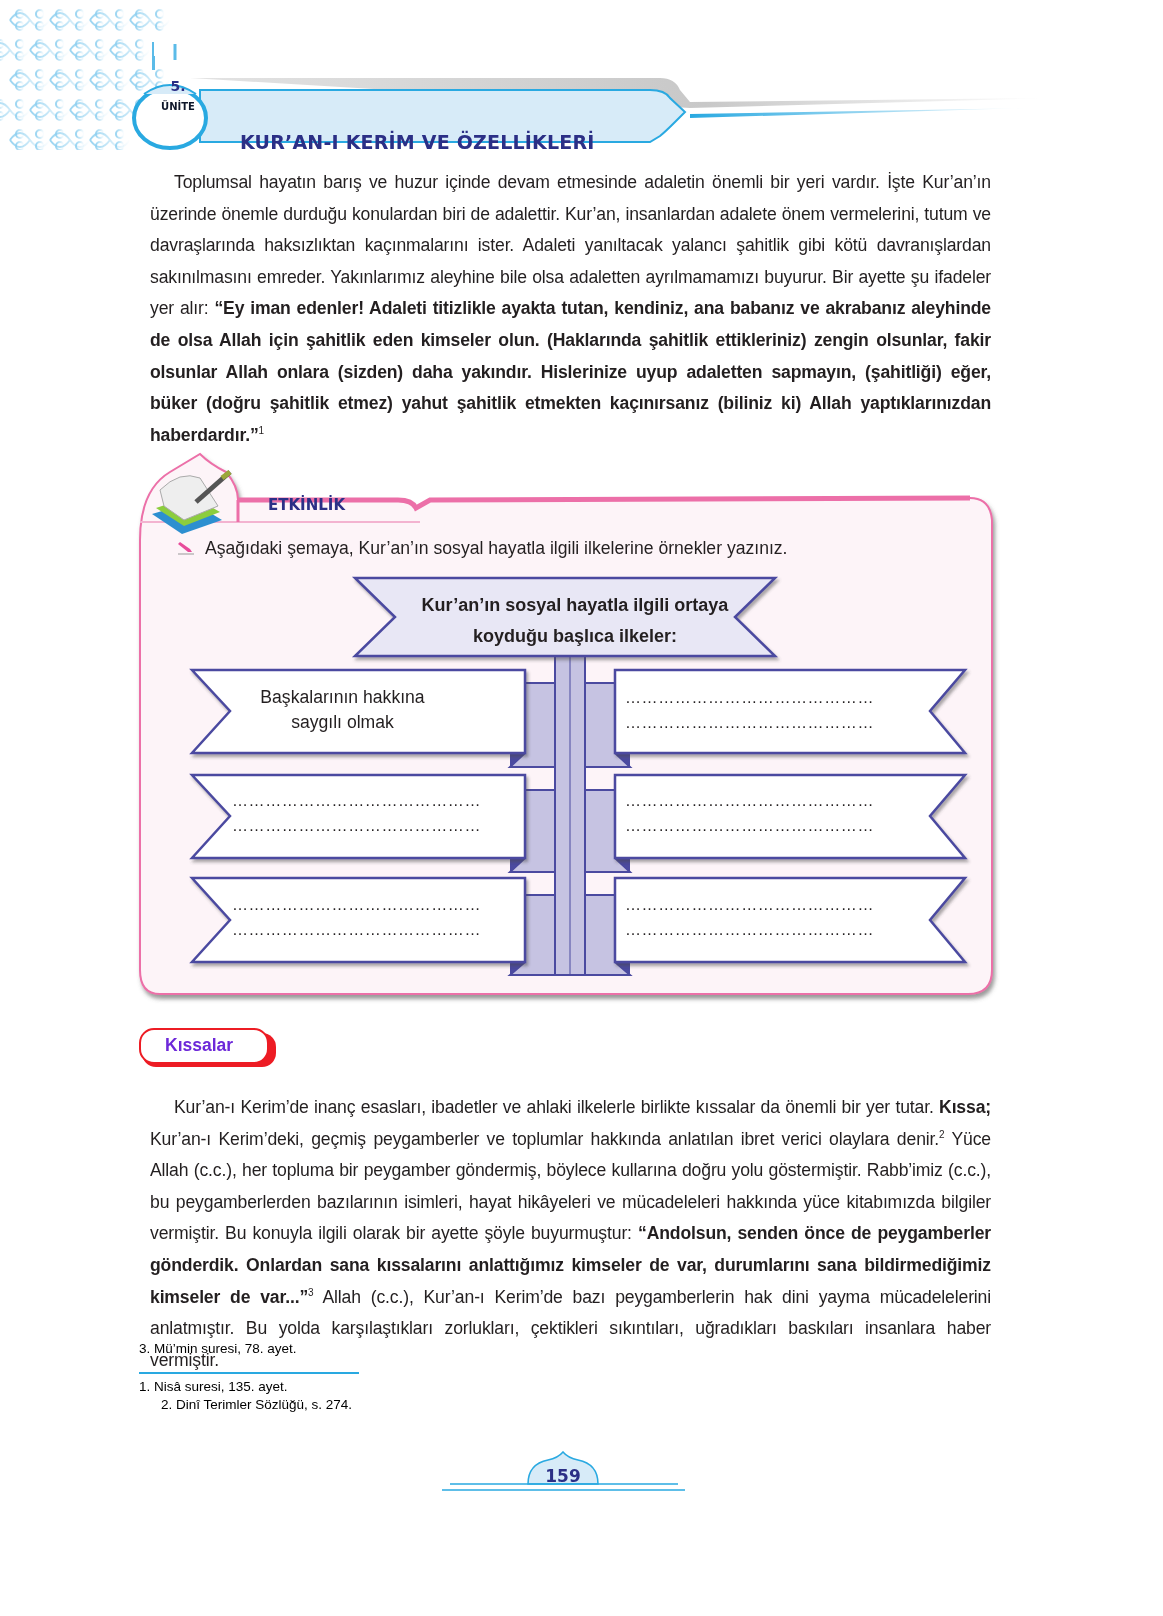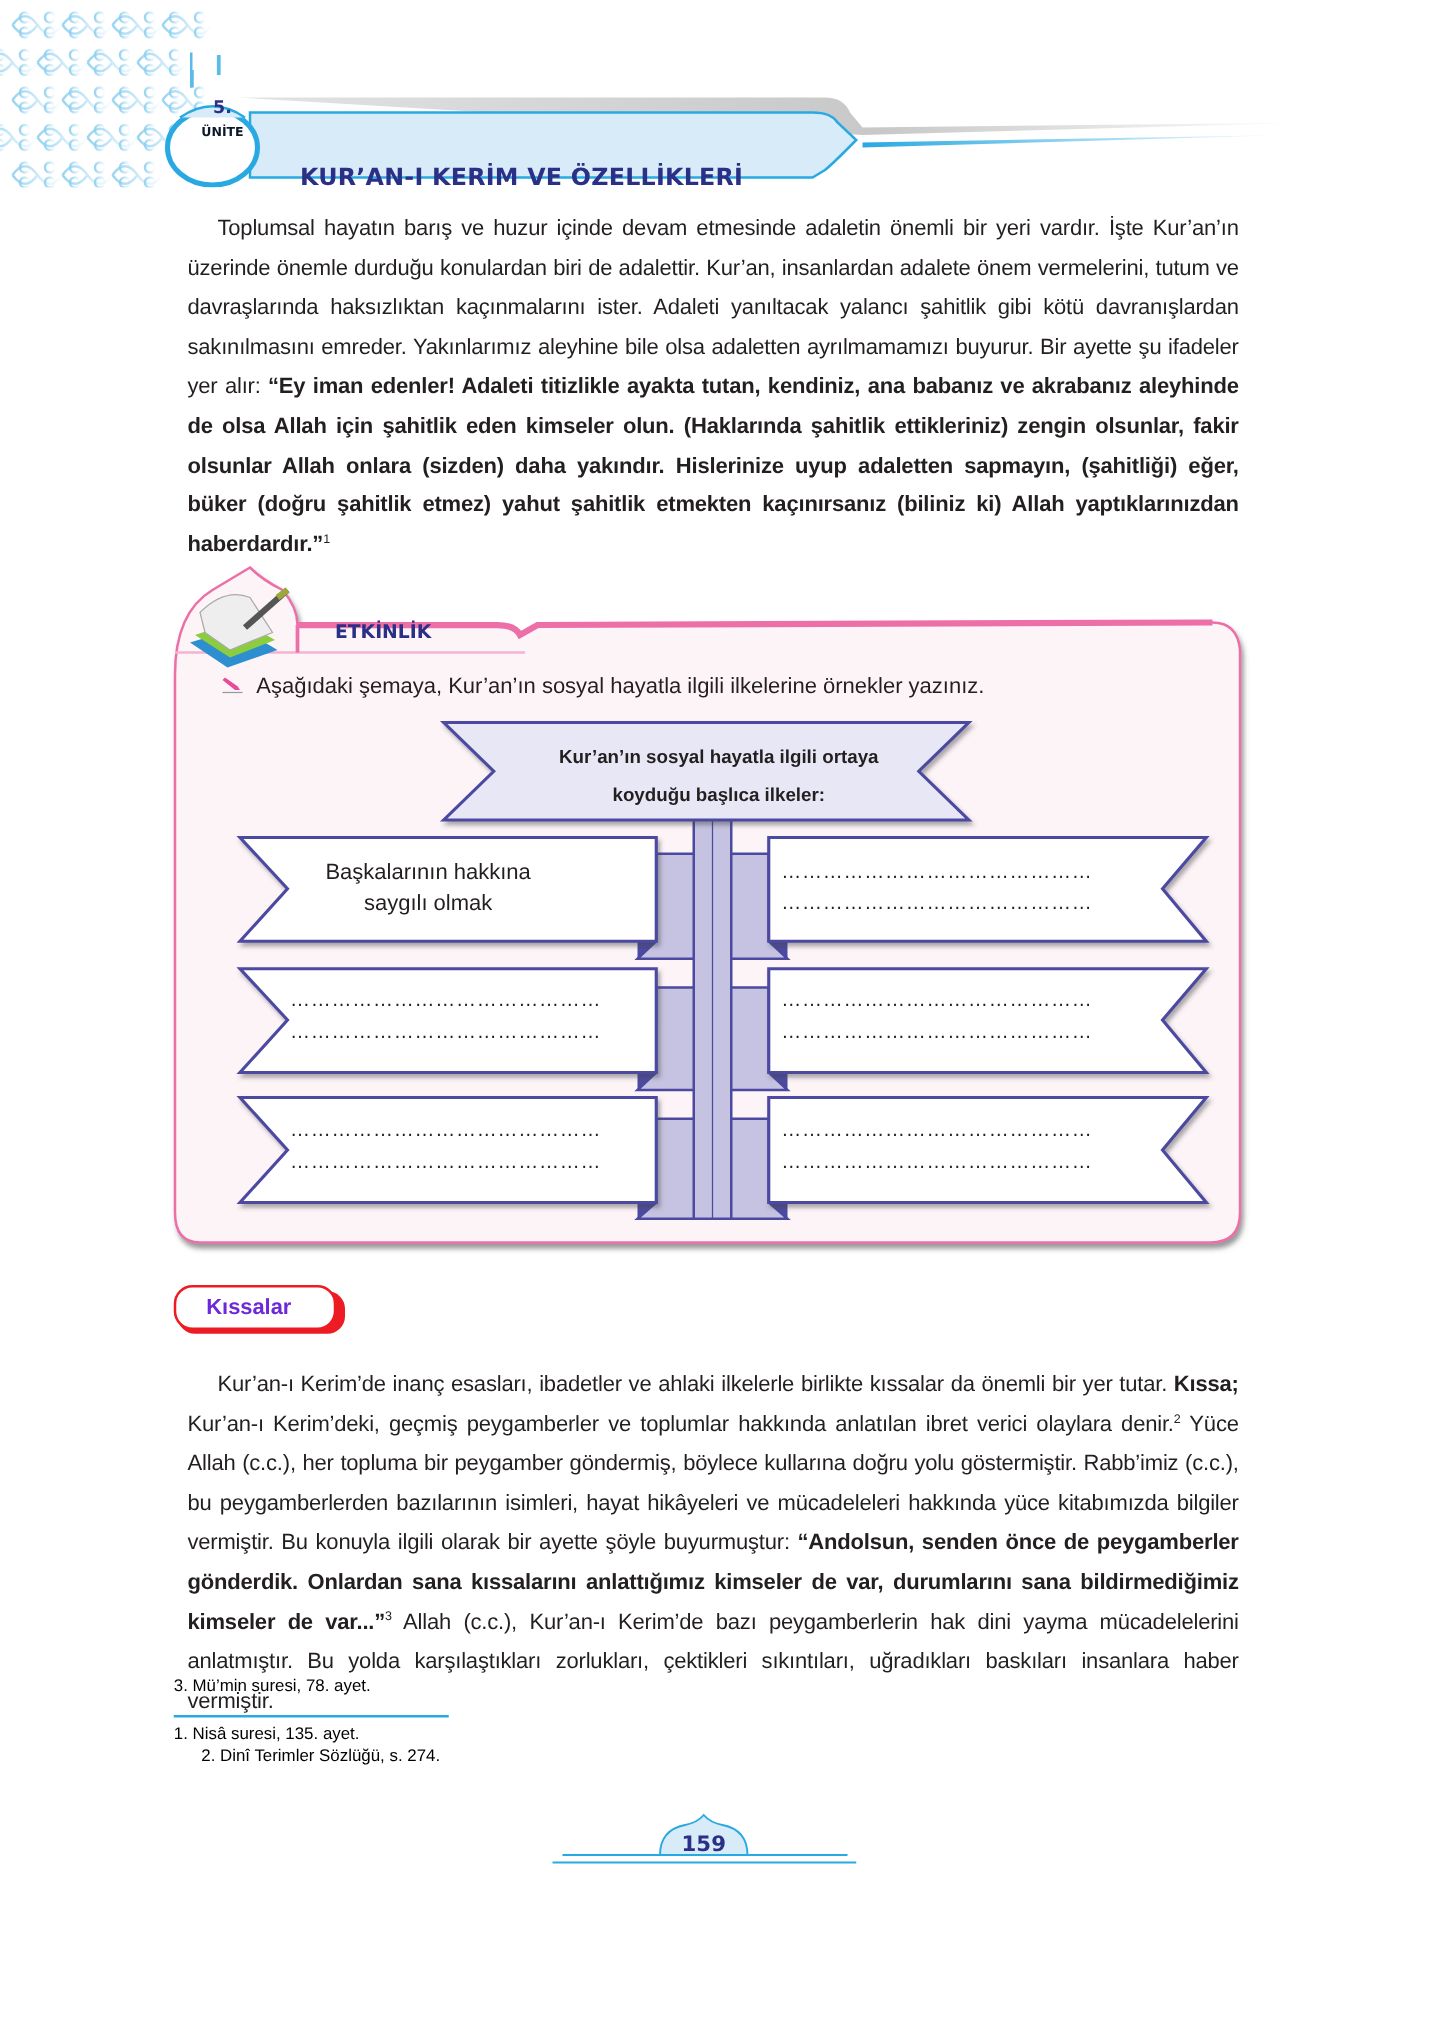--- a/index.html
+++ b/index.html
@@ -7,21 +7,21 @@
   .abs{position:absolute;}
   .para{position:absolute;left:139px;width:863px;font-family:"Liberation Sans",sans-serif;font-size:17.6px;line-height:31.6px;text-align:justify;color:#231f20;letter-spacing:-0.15px;}
   .para p{margin:11px;text-indent:24px;}
   .para b{font-weight:bold;}
   sup{font-size:10px;line-height:0;vertical-align:super;}
   .unit-title{position:absolute;left:240px;top:100px;font-family:"DejaVu Sans",sans-serif;font-weight:bold;font-size:19px;color:#2b2f86;letter-spacing:0.2px;margin-top:31px;}
   .unit-badge-num{position:absolute;left:155px;top:78px;width:46px;text-align:center;font-family:"DejaVu Sans",sans-serif;font-weight:bold;font-size:14px;color:#2b2f86;}
   .unit-badge-txt{position:absolute;left:143px;top:101px;width:70px;text-align:center;font-family:"DejaVu Sans",sans-serif;font-weight:bold;font-size:10px;color:#0f172a;}
   .etk-label{position:absolute;left:268px;top:496px;font-family:"DejaVu Sans",sans-serif;font-weight:bold;font-size:15px;color:#2b2f86;}
   .instr{position:absolute;left:205px;top:538px;font-size:17.6px;color:#231f20;}
-  .banner-text{position:absolute;left:380px;top:590px;width:390px;text-align:center;font-weight:bold;font-size:15px;line-height:31px;color:#231f20;}
+  .banner-text{position:absolute;left:380px;top:590px;width:390px;text-align:center;font-weight:bold;font-size:18px;line-height:31px;color:#231f20;}
   .box-text{position:absolute;font-size:17.6px;line-height:25px;color:#231f20;text-align:center;}
   .dots{position:absolute;font-size:16px;letter-spacing:0.6px;color:#231f20;line-height:25px;white-space:nowrap;}
   .kissa-label{position:absolute;left:165px;top:1035px;font-weight:bold;font-size:17.5px;color:#6d28d9;}
   .fn{position:absolute;left:139px;font-size:13.5px;color:#000000;line-height:18px;}
   .pagenum{position:absolute;left:543px;top:1466px;width:40px;text-align:center;font-family:"DejaVu Sans",sans-serif;font-weight:bold;font-size:17px;color:#2b2f86;}
 </style>
 </head>
 <body>
 
 <svg class="abs" style="left:0;top:0" width="240" height="150" viewBox="0 0 240 150">

